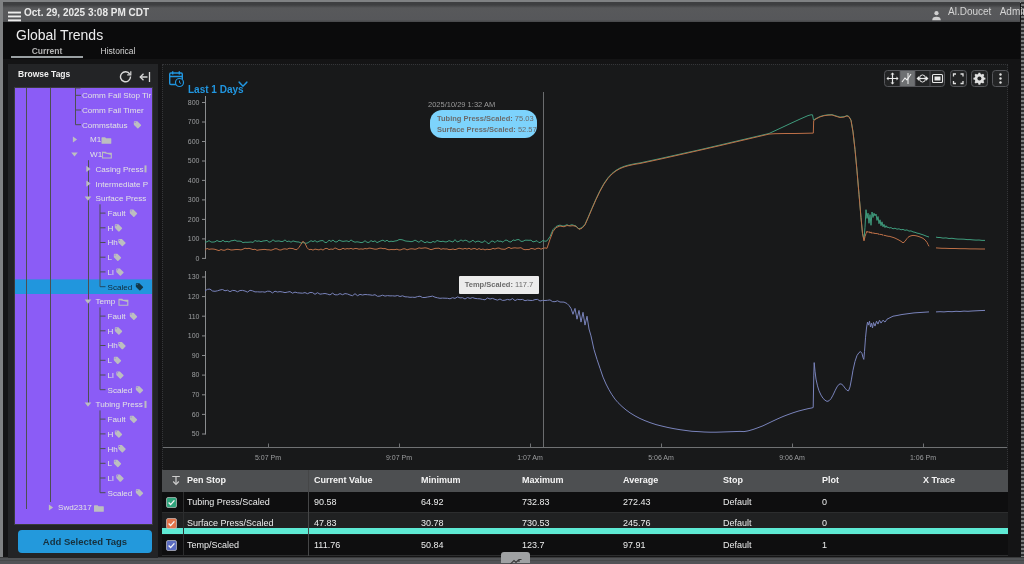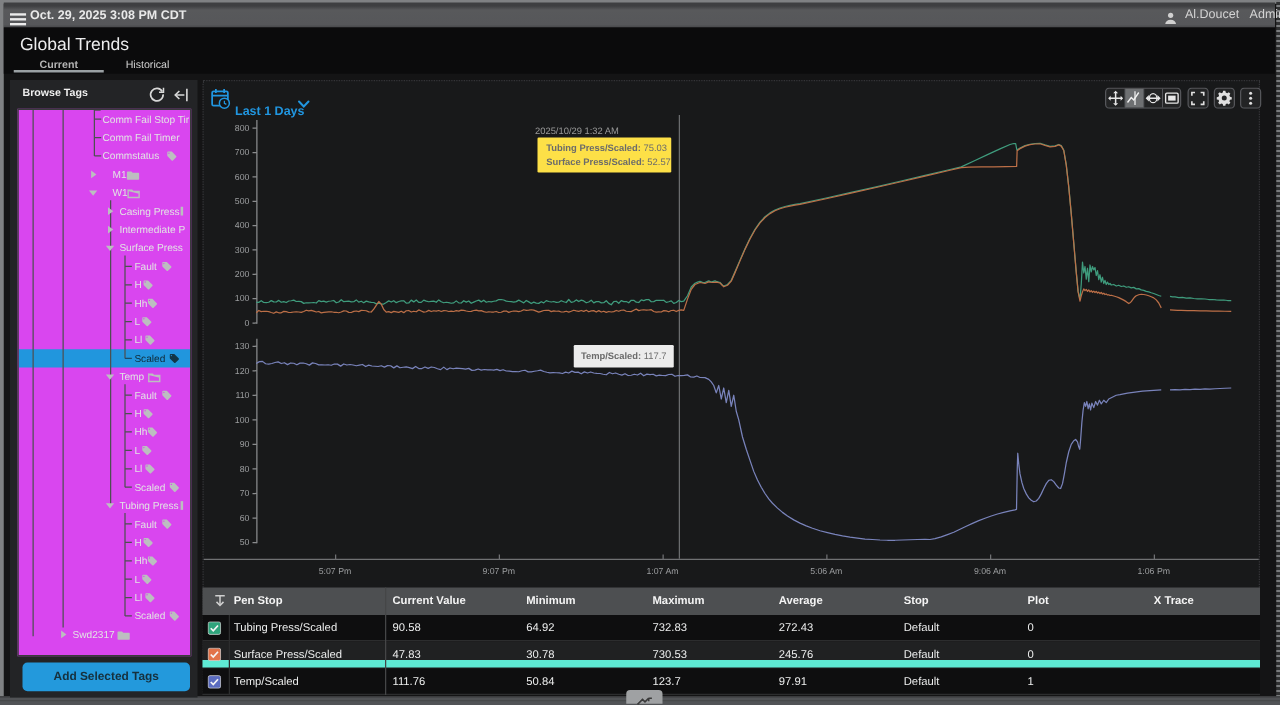--- a/index.html
+++ b/index.html
@@ -41,21 +41,21 @@
         <path d="M10.8,4.2 A5 5 0 1 0 11.5,6.5" stroke="#d8d8d8" stroke-width="1.4" fill="none"></path>
         <path d="M11.8,1.2 V4.8 H8.2" stroke="#d8d8d8" stroke-width="1.2" fill="none"></path>
       </svg></div>
   <div class="abs" style="left:131px;top:5px"><svg width="12" height="12" viewBox="0 0 12 12">
         <g stroke="#d8d8d8" stroke-width="1.3" fill="none">
           <path d="M10.5,1 V11 M1,6 H8.5"></path>
           <path d="M4.5,2.8 L1.2,6 L4.5,9.2"></path>
         </g>
       </svg></div>
 </div>
-<div class="abs" style="left:14px;top:87px;width:139px;height:438px;background:#d946ef;border:1px solid #3a3b3d;overflow:hidden">
+<div class="abs" style="left:14px;top:87px;width:139px;height:438px;background:#8b5cf6;border:1px solid #3a3b3d;overflow:hidden">
   <div class="abs" style="left:-15px;top:-88px;width:160px;height:530px">
     <div class="abs" style="left:15px;top:88px;width:137px;height:437px;overflow:hidden">
         <svg width="137" height="437" viewBox="15 88 137 437" style="position:absolute;left:0;top:0">
           <g font-family="Liberation Sans, sans-serif" font-size="8.1" fill="#e2e3e4">
             <rect x="15" y="279.4" width="137" height="14.6" fill="#2196dd"></rect>
             <path d="M26.5,88 V509 M50.5,88 V502" stroke="#4d4f52" stroke-width="1" fill="none"></path>
             <path d="M75.5,88 V124.7" stroke="#4d4f52" stroke-width="1" fill="none"></path>
             <path d="M88.5,160.2 V404.4" stroke="#4d4f52" stroke-width="1" fill="none"></path>
             <path d="M100,204.3 V286.7" stroke="#4d4f52" stroke-width="1" fill="none"></path>
             <path d="M100,307.4 V389.7" stroke="#4d4f52" stroke-width="1" fill="none"></path>
@@ -324,21 +324,21 @@
             <g fill="#e0e0e0">
               <circle cx="7.5" cy="3.5" r="1.2"></circle>
               <circle cx="7.5" cy="7.5" r="1.2"></circle>
               <circle cx="7.5" cy="11.5" r="1.2"></circle>
             </g>
           </g>
         </g>
       </g>
     </svg></div>
 <div style="position:absolute;left:428px;top:100px;font-size:7.5px;color:#999;white-space:nowrap">2025/10/29 1:32 AM</div>
-<div style="position:absolute;left:430px;top:110px;width:107px;height:27.5px;background:#fde047;border-radius:1px;font-size:7.5px;color:#6b6b6b;padding:2.5px 0 0 7px;line-height:11.5px;white-space:nowrap"><b>Tubing Press/Scaled:</b> 75.03<br><b>Surface Press/Scaled:</b> 52.57</div>
+<div style="position:absolute;left:430px;top:110px;width:107px;height:27.5px;background:#7dd3fc;border-radius:12px;font-size:7.5px;color:#6b6b6b;padding:2.5px 0 0 7px;line-height:11.5px;white-space:nowrap"><b>Tubing Press/Scaled:</b> 75.03<br><b>Surface Press/Scaled:</b> 52.57</div>
 <div style="position:absolute;left:459px;top:276px;width:80px;height:18px;background:#ececec;border-radius:1px;font-size:7.5px;color:#6b6b6b;line-height:18px;text-align:center;white-space:nowrap"><b>Temp/Scaled:</b> 117.7</div>
 <div style="position:absolute;left:162px;top:470px;width:846px;height:22px;background:#4d4f51;font-size:9px;font-weight:bold;color:#f4f4f4">
     <div style="position:absolute;left:9px;top:5px"><svg width="10" height="11" viewBox="0 0 10 11">
         <g stroke="#cfcfcf" stroke-width="1.2" fill="none">
           <path d="M1.2,1.5 H8.8 M5,1.5 V9"></path>
           <path d="M2.2,6.5 L5,9.4 L7.8,6.5" fill="none"></path>
         </g>
       </svg></div>
     <span style="position:absolute;left:25px;top:0;line-height:21px">Pen Stop</span>
     <span style="position:absolute;left:152px;top:0;line-height:21px">Current Value</span>

